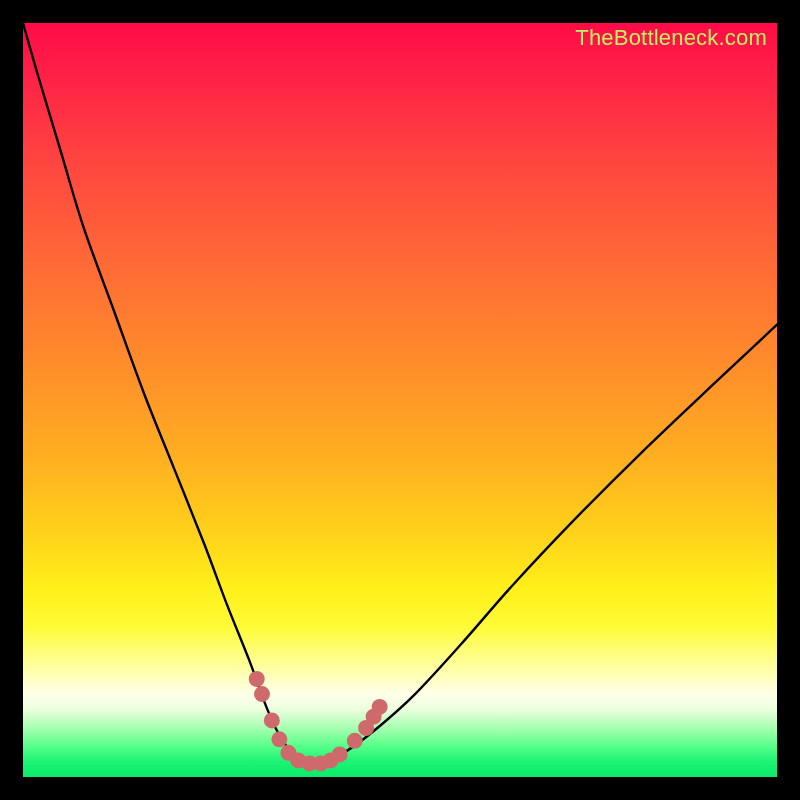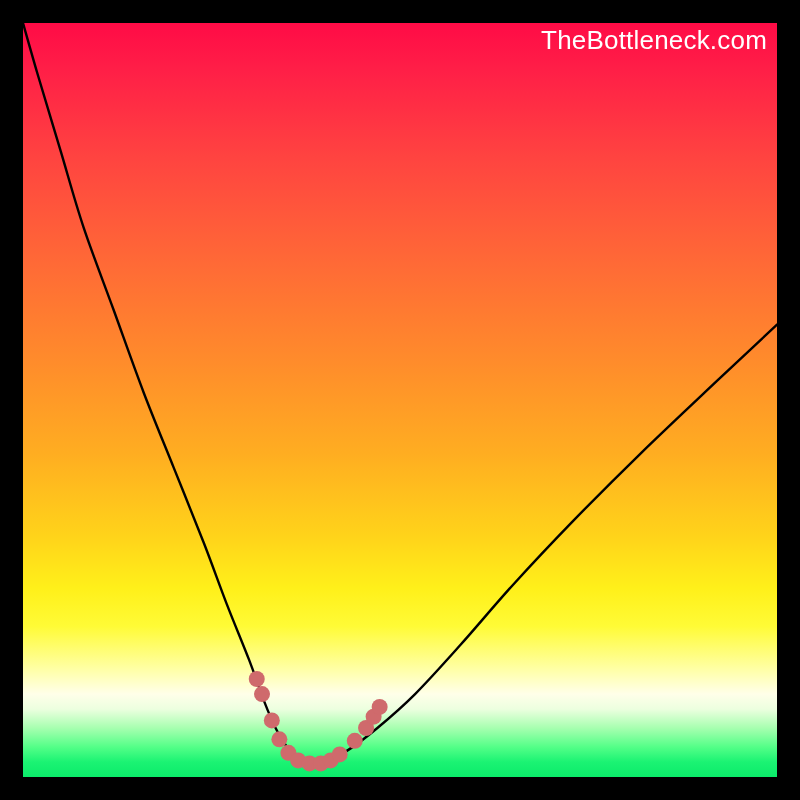--- a/index.html
+++ b/index.html
@@ -45,22 +45,22 @@
       #a7ffb0 93.5%,
       #54ff88 96%,
       #1bf373 98%,
       #0beb6a 100%
     );
   }
   .watermark {
     position: absolute;
     top: 2px;
     right: 10px;
-    font-size: 26px;
-    color: #ffffff;
+    font-size: 22px;
+    color: #bef264;
     font-weight: 500;
     letter-spacing: 0.2px;
     user-select: none;
   }
   svg.curve {
     position: absolute;
     inset: 0;
   }
 </style>
 </head>

